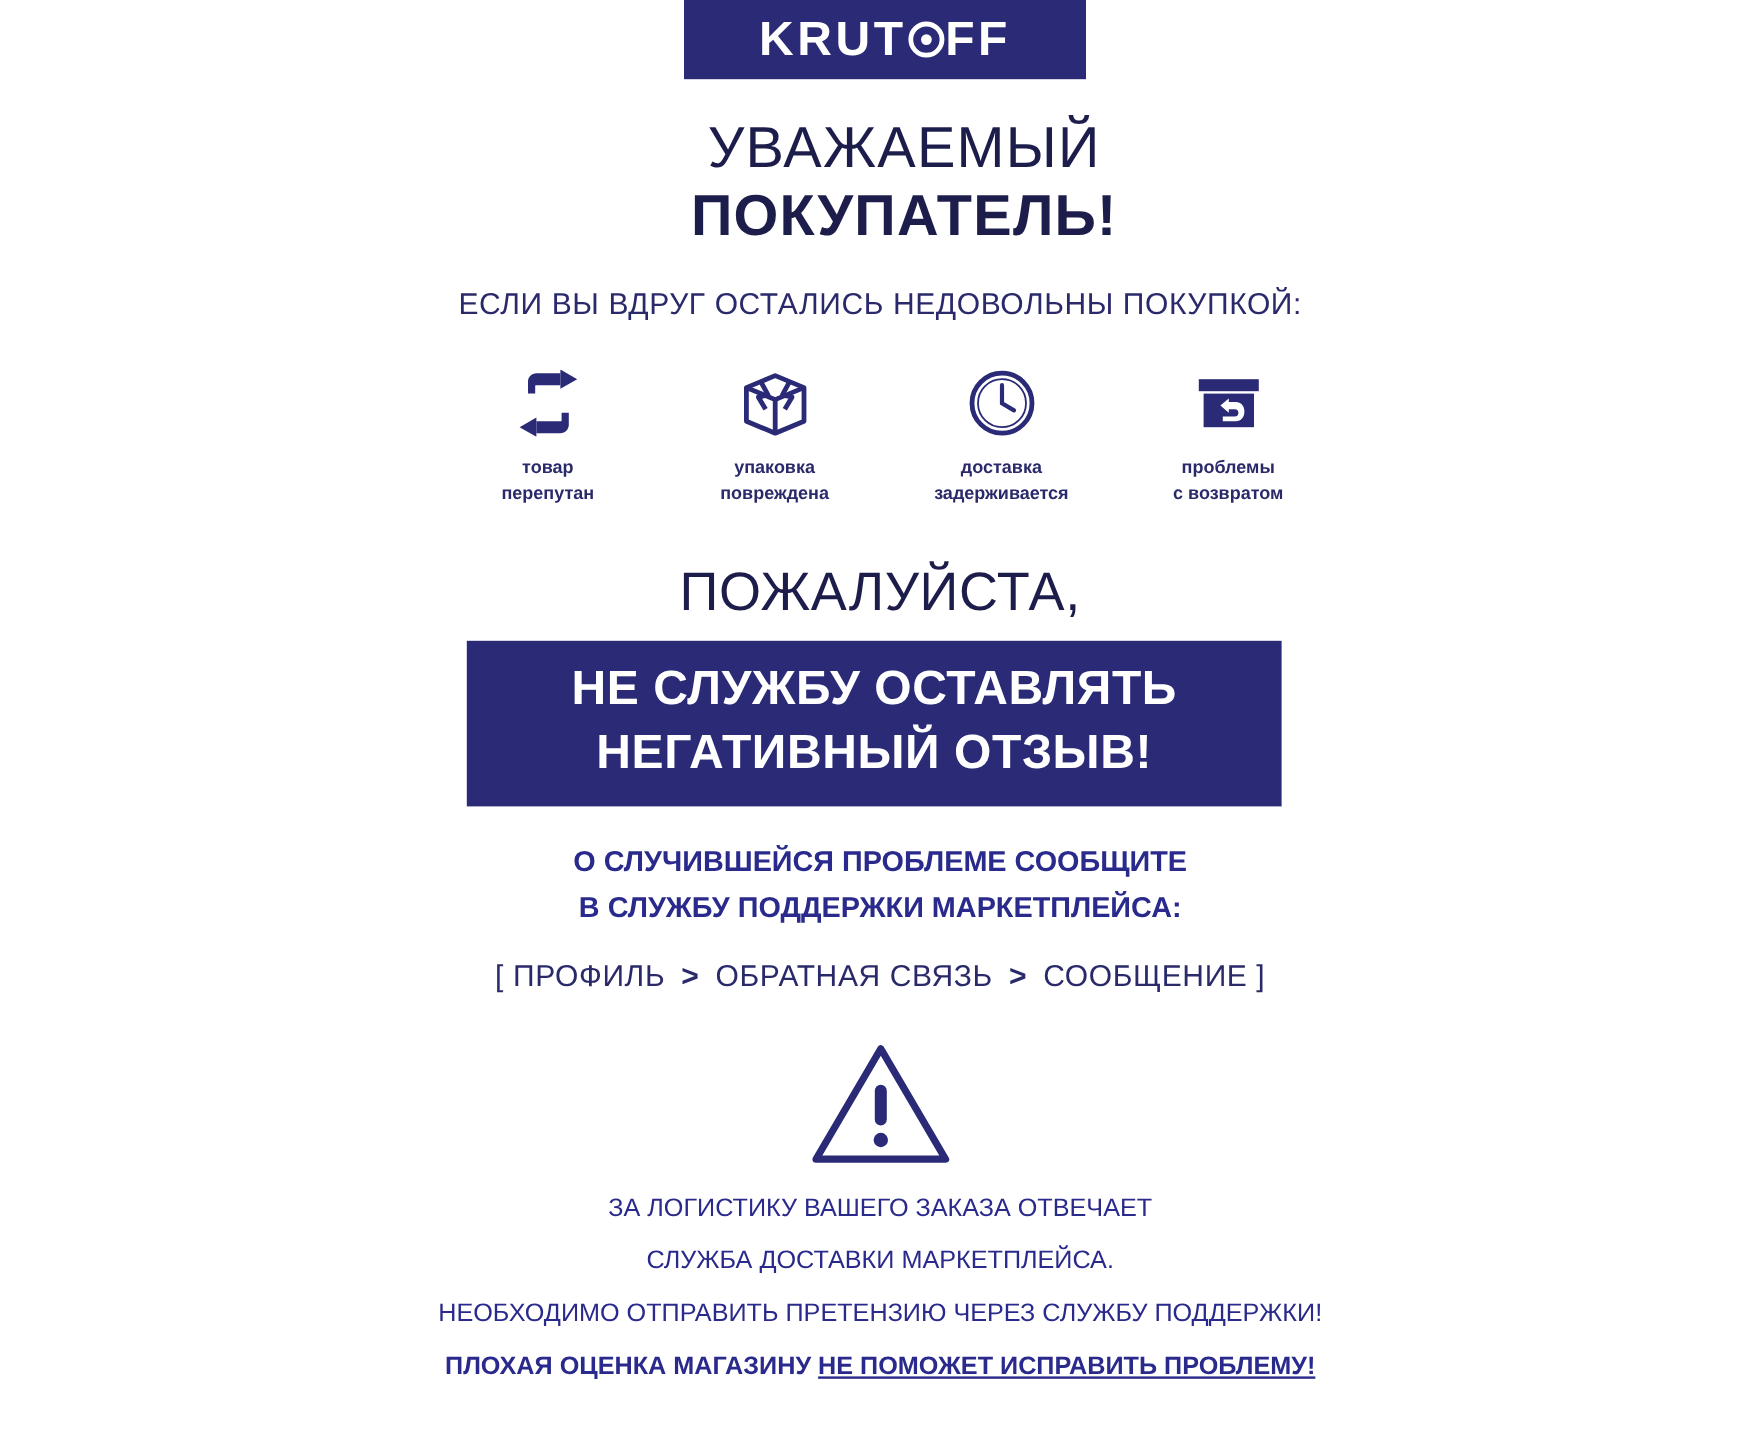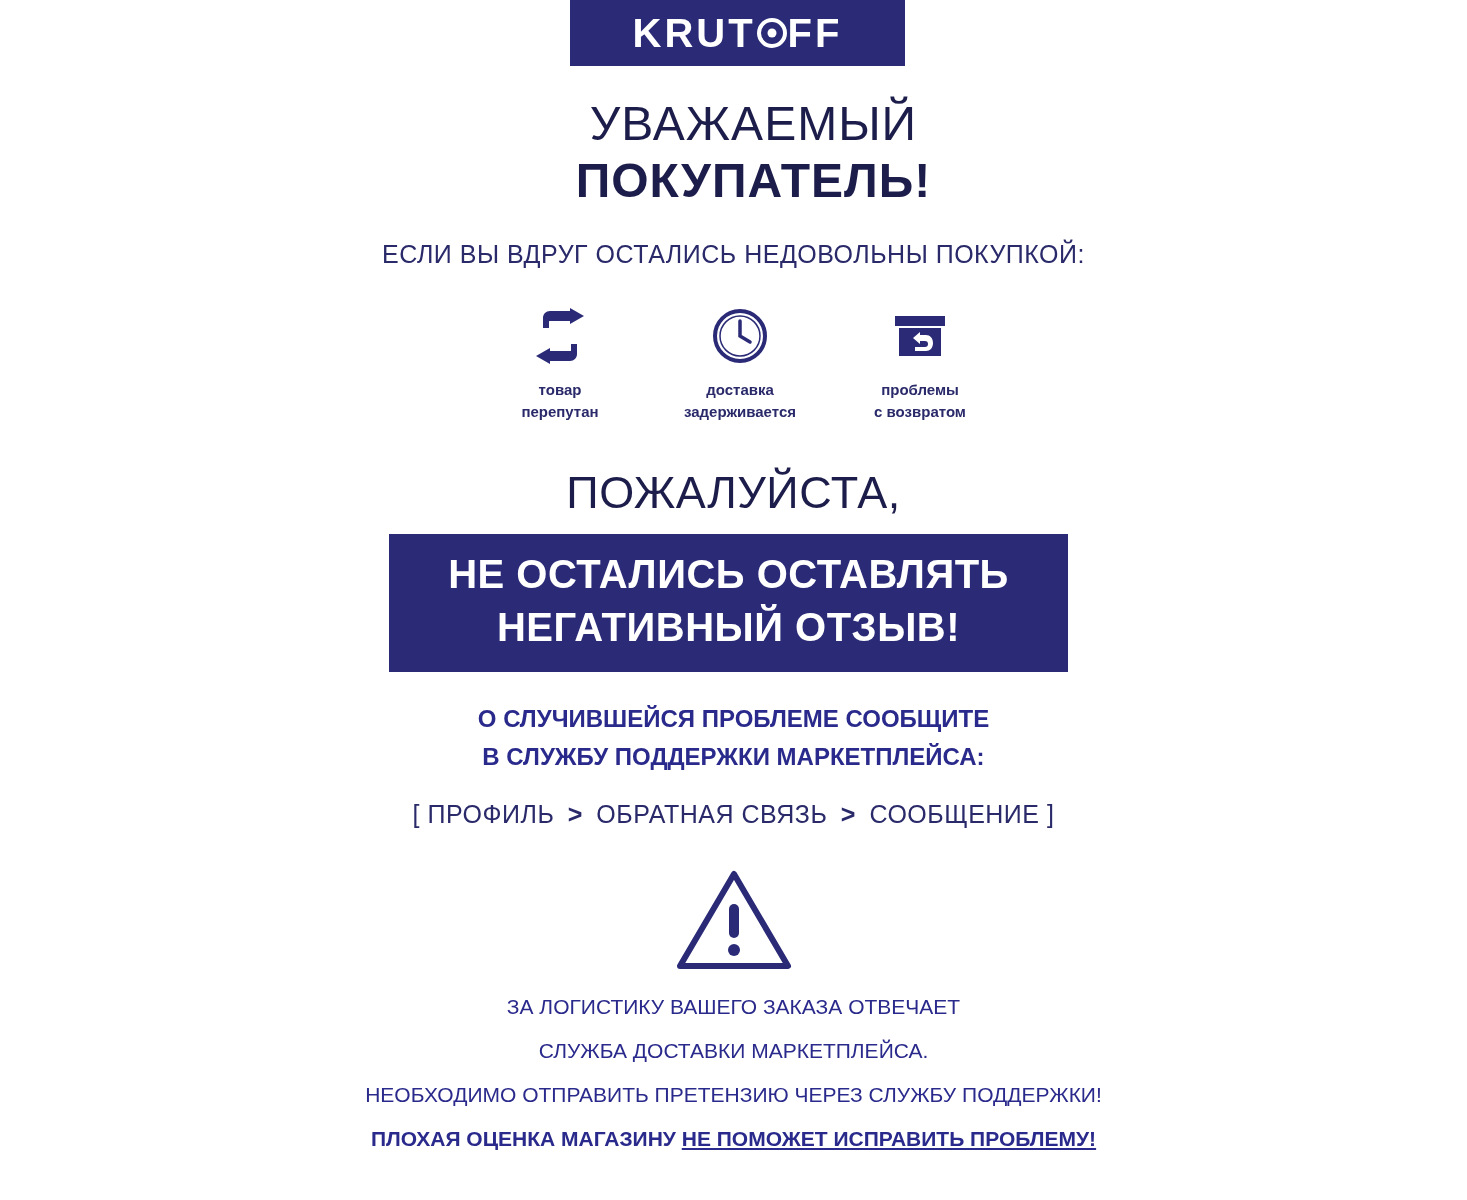--- a/index.html
+++ b/index.html
@@ -101,21 +101,22 @@
     color: #2a2a6b;
   }
 
   
   .icon-row {
     position: absolute;
     top: 305px;
     left: 380px;
     width: 720px;
     display: flex;
-    justify-content: center;
+    justify-content: flex-end;
+    gap: 36px;
   }
   .icon-cell {
     width: 180px;
     text-align: center;
   }
   .icon-art {
     height: 62px;
     display: flex;
     align-items: center;
     justify-content: center;
@@ -237,20 +238,35 @@
           <path d="M48 36 L48 46 C48 50 45 53 41 53 L21 53 L21 43 L41 43 C42 43 42 43 42 42 L42 36 Z" fill="#2a2a77"></path>
           <path d="M21 40 L7 48 L21 56 Z" fill="#2a2a77"></path>
         </svg>
       </div>
       <div class="icon-cap">
         <span>товар</span><br>
         <span>перепутан</span>
       </div>
     </div>
 
+    <div class="icon-cell">
+      <div class="icon-art">
+        <svg width="64" height="58" viewBox="0 0 64 58" fill="none">
+          <path d="M8 16 L32 6 L56 16 L56 44 L32 54 L8 44 Z" fill="none" stroke="#2a2a77" stroke-width="4" stroke-linejoin="round"></path>
+          <path d="M8 16 L32 26 L56 16" stroke="#2a2a77" stroke-width="4" stroke-linejoin="round" fill="none"></path>
+          <path d="M32 26 L32 54" stroke="#2a2a77" stroke-width="4" fill="none"></path>
+          <path d="M20 11 L26 22 L18 24 L24 34" stroke="#2a2a77" stroke-width="4" fill="none" stroke-linejoin="round"></path>
+          <path d="M44 11 L38 22 L46 24 L40 34" stroke="#2a2a77" stroke-width="4" fill="none" stroke-linejoin="round"></path>
+        </svg>
+      </div>
+      <div class="icon-cap">
+        <span>упаковка</span><br>
+        <span>повреждена</span>
+      </div>
+    </div>
 
     <div class="icon-cell">
       <div class="icon-art">
         <svg width="58" height="58" viewBox="0 0 58 58" fill="none">
           <circle cx="29" cy="29" r="25" stroke="#2a2a77" stroke-width="4" fill="none"></circle>
           <circle cx="29" cy="29" r="20" stroke="#2a2a77" stroke-width="1.5" fill="none"></circle>
           <path d="M29 14 L29 29 L39 35" stroke="#2a2a77" stroke-width="3.5" stroke-linecap="round" fill="none"></path>
         </svg>
       </div>
       <div class="icon-cap">
@@ -271,21 +287,21 @@
         <span>проблемы</span><br>
         <span>с возвратом</span>
       </div>
     </div>
 
   </div>
 
   <div class="please">ПОЖАЛУЙСТА,</div>
 
   <div class="banner">
-    <span>НЕ ОСТАЛИСЬ ОСТАВЛЯТЬ</span>
+    <span>НЕ СЛУЖБУ ОСТАВЛЯТЬ</span>
     <span>НЕГАТИВНЫЙ ОТЗЫВ!</span>
   </div>
 
   <div class="support">
     <span>О СЛУЧИВШЕЙСЯ ПРОБЛЕМЕ СООБЩИТЕ</span>
     <span>В СЛУЖБУ ПОДДЕРЖКИ МАРКЕТПЛЕЙСА:</span>
   </div>
 
   <div class="path">
     <span>[</span>

